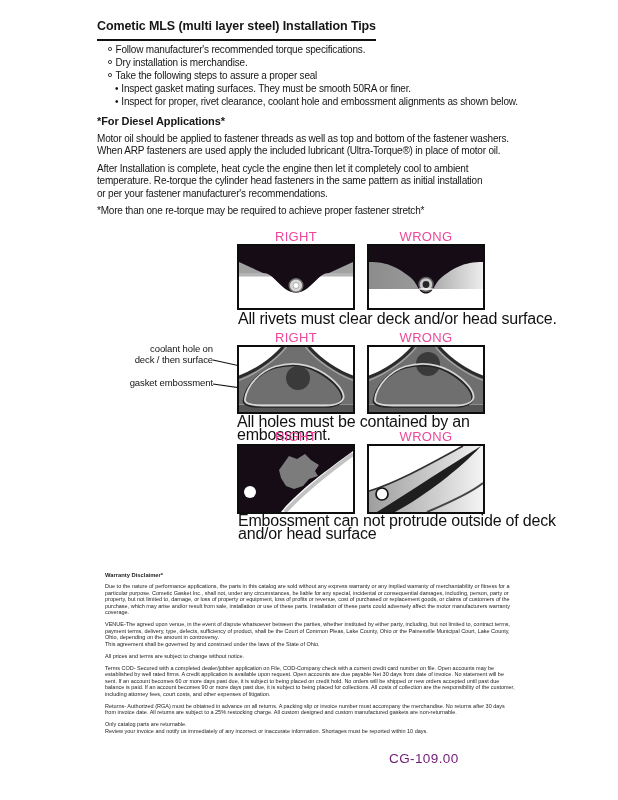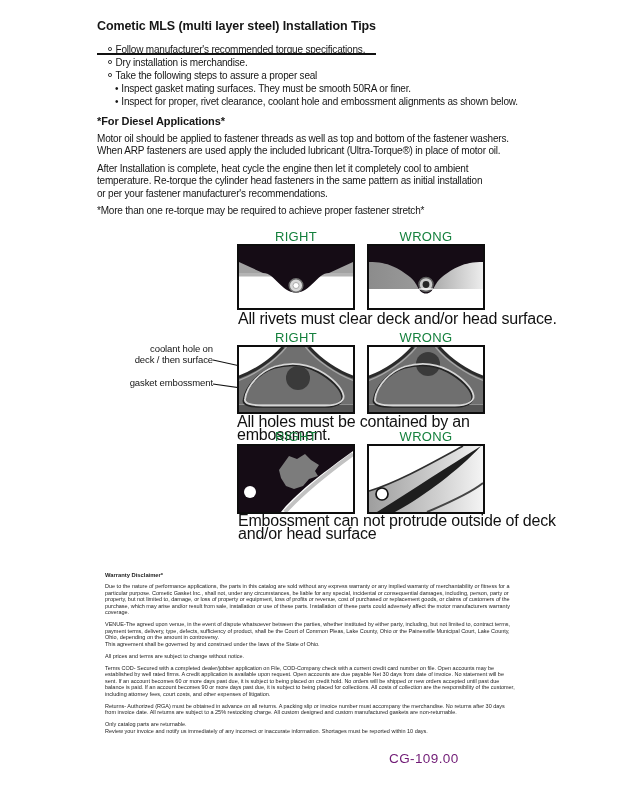--- a/index.html
+++ b/index.html
@@ -4,33 +4,33 @@
 <style>
   * { box-sizing: border-box; }
   html,body { margin:0; padding:0; background:#ffffff; }
   .page {
     position: relative; width: 618px; height: 800px; background:#ffffff;
     font-family: "Liberation Sans", sans-serif; color:#161616; overflow:hidden;
   }
   .title {
     position:absolute; left:97px; top:19px;
     font-size:12.5px; font-weight:bold; letter-spacing:-0.1px;
-    border-bottom:2px solid #111; padding-bottom:20px; white-space:nowrap;
+    border-bottom:2px solid #111; padding-bottom:6px; white-space:nowrap;
   }
   .bullets { position:absolute; left:88px; top:43px; width:470px; font-size:10px; letter-spacing:-0.2px; }
   .b-line { display:flex; align-items:flex-start; line-height:13px;margin-left:20px; }
   .o-mark { flex:0 0 auto; width:3.5px; height:3.5px; border:1px solid #222; border-radius:50%; margin:4px 4px 0 0; }
   .dot-mark { flex:0 0 auto; font-size:10px; margin-right:3px; }
   .sub { margin-left:27px; }
   .diesel-heading { position:absolute; left:97px; top:115px; font-size:11px; font-weight:bold; letter-spacing:-0.1px; }
   .para { position:absolute; left:97px; width:445px; font-size:10px; letter-spacing:-0.2px; line-height:12.4px; white-space:pre-line; }
   .p1 { top:133px; }
   .p2 { top:163px; }
   .note { top:205px; }
-  .dg-label { position:absolute; width:118px; text-align:center; font-size:13px; color:#15803d; letter-spacing:0.3px; }
+  .dg-label { position:absolute; width:118px; text-align:center; font-size:13px; color:#ec4899; letter-spacing:0.3px; }
   .panel { position:absolute; width:118px; border:2px solid #0d0d0d; background:#fff; line-height:0; }
   .panel svg { display:block; }
   .dg-caption { position:absolute; font-size:16px; letter-spacing:-0.2px; color:#111; white-space:pre-line; line-height:12.5px; }
   .cap2 { width:248px; text-align:left; }
   .callout { position:absolute; width:113px; text-align:right; font-size:9.5px; letter-spacing:-0.1px; line-height:10.5px; white-space:pre-line; color:#141414; }
   .leader { position:absolute; left:205px; top:340px; }
   .legal { position:absolute; left:105px; top:572px; width:412px; font-size:5.5px; line-height:6.5px; color:#1d1d1d; }
   .legal-heading { font-weight:bold; font-size:5.8px; margin-bottom:4.5px; }
   .legal p { margin:0 0 5.5px 0; white-space:pre-line; }
   .footer-code { position:absolute; left:389px; top:751px; font-size:13.5px; letter-spacing:0.4px; color:#701a75; }

